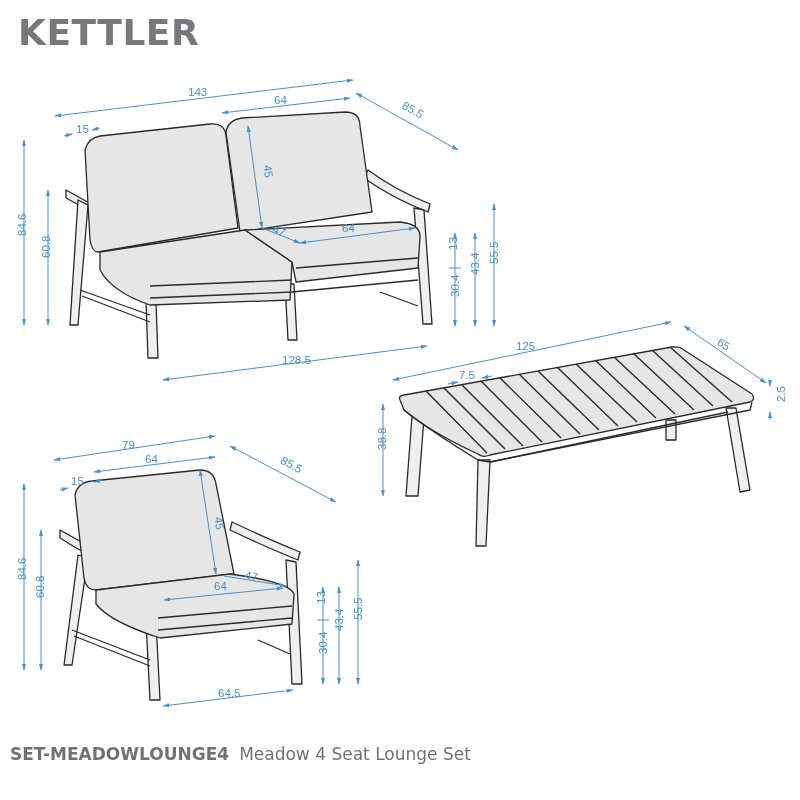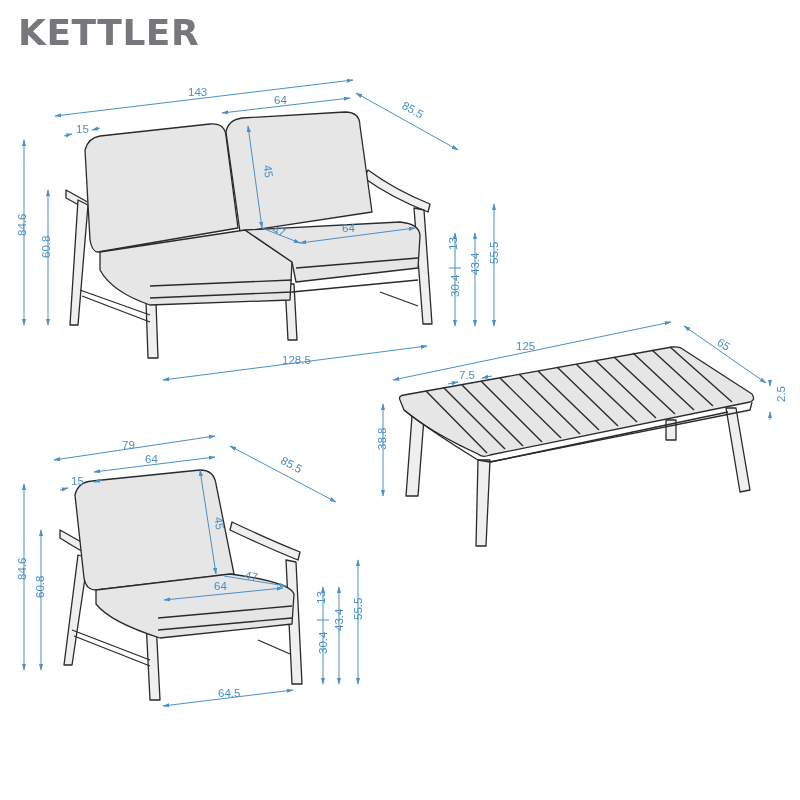--- a/index.html
+++ b/index.html
@@ -163,13 +163,16 @@
     <line class="dl" x1="339" y1="587" x2="339" y2="684" marker-start="url(#ah)" marker-end="url(#ah)"></line>
     <text x="335" y="639" transform="rotate(-90 335 631)">43.4</text>
     <line class="dl" x1="358" y1="560" x2="358" y2="684" marker-start="url(#ah)" marker-end="url(#ah)"></line>
     <text x="354" y="628" transform="rotate(-90 354 620)">55.5</text>
     <line class="dl" x1="163" y1="706" x2="293" y2="690" marker-start="url(#ah)" marker-end="url(#ah)"></line>
     <text x="218" y="697">64.5</text>
   </g>
 </svg>
 
 <div class="footer">
+  <div>
+    <span class="code">SET-MEADOWLOUNGE4</span><span class="name">Meadow 4 Seat Lounge Set</span>
+  </div>
 </div>
 
 </body></html>

